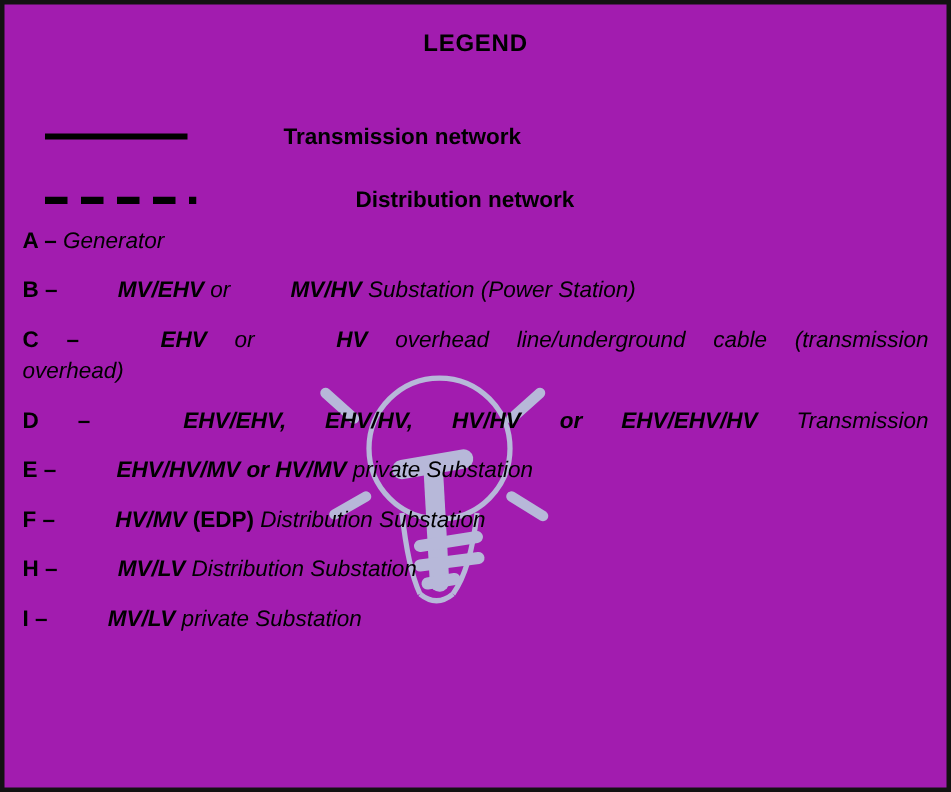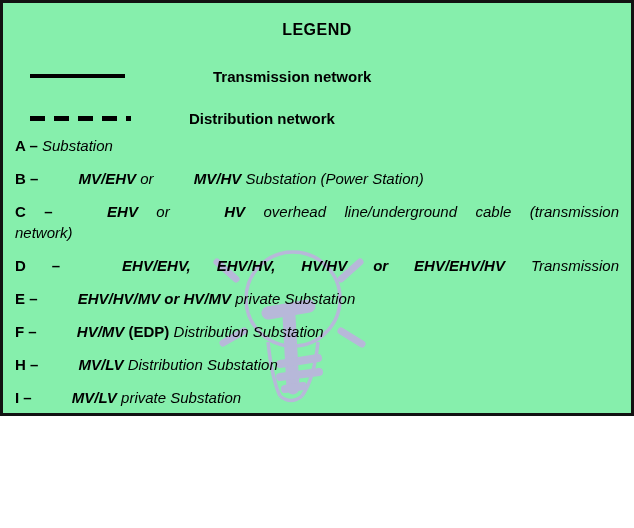--- a/index.html
+++ b/index.html
@@ -1,21 +1,21 @@
 <!DOCTYPE html>
 <html><head>
 <meta charset="utf-8">
 <style>
   html, body { margin: 0; padding: 0; background: #ffffff; }
   .legend-box {
     position: relative;
-    width: 634px; height: 416px;
+    width: 634px; height: 528px;
     box-sizing: border-box;
     border: 3px solid #121212;
-    background: #86efac;
+    background: #a21caf;
     font-family: "Liberation Sans", "DejaVu Sans", sans-serif;
     color: #000000;
     overflow: hidden;
   }
   .watermark {
     position: absolute;
     left: 203px; top: 243px;
     width: 170px; height: 172px;
     z-index: 0;
   }
@@ -31,22 +31,22 @@
     font-weight: 700;
     line-height: 19px;
     letter-spacing: 0.5px;
   }
   .sample-row {
     display: flex;
     align-items: center;
     height: 20px;
     padding-left: 15px;
   }
-  .sample-row.first { margin-top: 27px; gap: 24px; }
-  .sample-row.second { margin-top: 22px; }
+  .sample-row.first { margin-top: 42px; }
+  .sample-row.second { margin-top: 22px; gap: 48px; }
   .swatch {
     width: 101px;
     display: flex;
     align-items: center;
     flex: 0 0 auto;
   }
   .solid-line { width: 95px; height: 4px; background: #000; }
   .sample-label {
     margin-left: 58px;
     font-size: 15px;
@@ -109,28 +109,28 @@
       <span class="swatch">
         <svg width="101" height="5" viewBox="0 0 101 5">
           <line x1="0" y1="2.5" x2="101" y2="2.5" stroke="#000" stroke-width="5" stroke-dasharray="15 9"></line>
         </svg>
       </span>
       <span class="sample-label">Distribution network</span>
     </div>
 
     <div class="entry-list">
         <div class="entry">
-          <div class="line"><span class="seg seg-k">A – </span><span class="seg seg-i">Substation</span></div>
+          <div class="line"><span class="seg seg-k">A – </span><span class="seg seg-i">Generator</span></div>
         </div>
         <div class="entry">
           <div class="line"><span class="seg seg-k">B – </span><span class="seg seg-bi">MV/EHV</span><span class="seg seg-i"> or </span><span class="seg seg-bi">MV/HV</span><span class="seg seg-i"> Substation (Power Station)</span></div>
         </div>
         <div class="entry">
           <div class="line just"><span class="seg seg-k">C – </span><span class="seg seg-bi">EHV</span><span class="seg seg-i"> or </span><span class="seg seg-bi">HV</span><span class="seg seg-i"> overhead line/underground cable (transmission</span></div>
-          <div class="line"><span class="seg seg-i">network)</span></div>
+          <div class="line"><span class="seg seg-i">overhead)</span></div>
         </div>
         <div class="entry">
           <div class="line just"><span class="seg seg-k">D – </span><span class="seg seg-bi">EHV/EHV, EHV/HV, HV/HV or EHV/EHV/HV</span><span class="seg seg-i"> Transmission</span></div>
         </div>
         <div class="entry">
           <div class="line"><span class="seg seg-k">E – </span><span class="seg seg-bi">EHV/HV/MV or HV/MV</span><span class="seg seg-i"> private Substation</span></div>
         </div>
         <div class="entry">
           <div class="line"><span class="seg seg-k">F – </span><span class="seg seg-bi">HV/MV</span><span class="seg seg-i"> </span><span class="seg seg-b">(EDP)</span><span class="seg seg-i"> Distribution Substation</span></div>
         </div>

